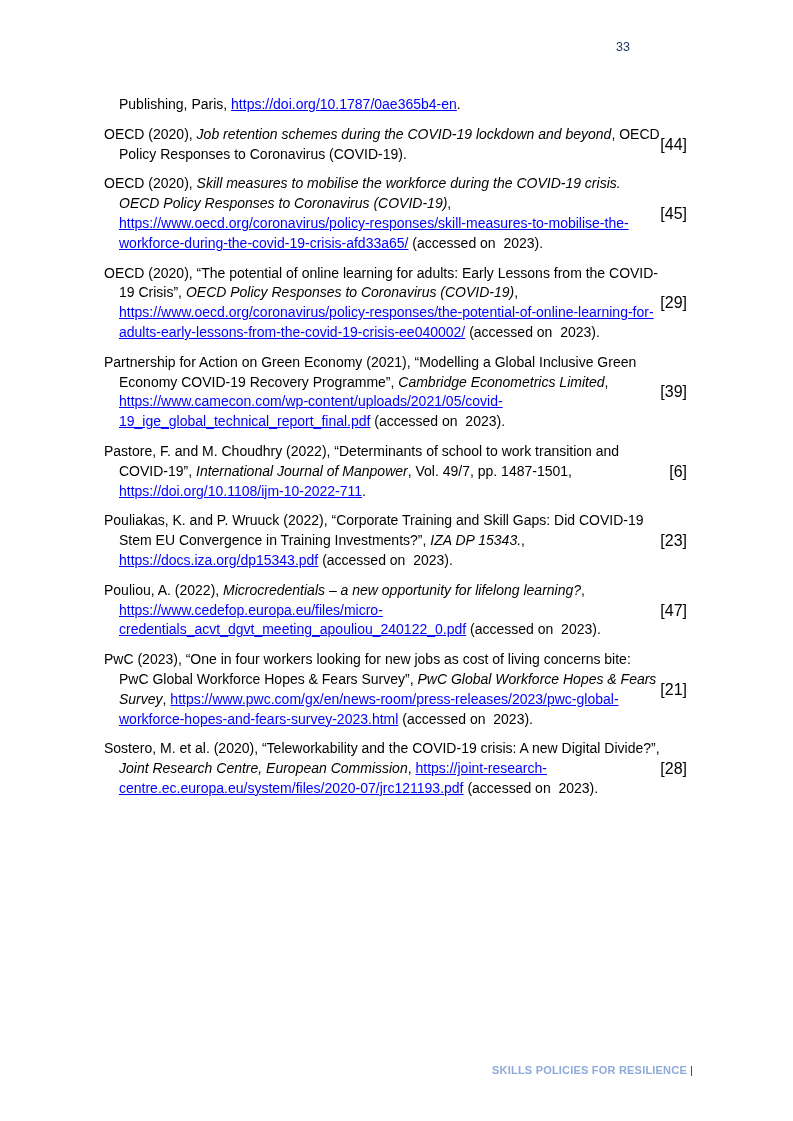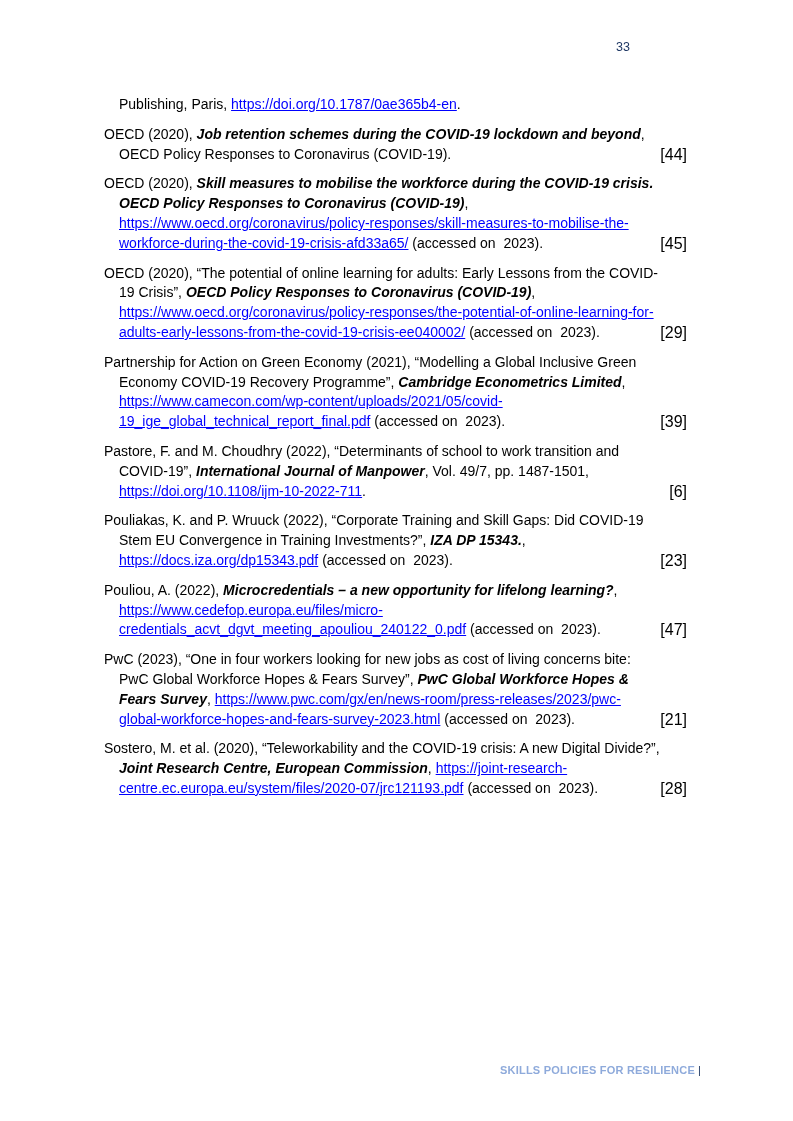--- a/index.html
+++ b/index.html
@@ -23,21 +23,21 @@
     font-size:12.5px;
     color:var(--navy);
   }
   .refs{
     position:absolute;
     top:95px;left:104px;
     width:583px;
   }
   .ref-row{
     display:flex;
-    align-items:flex-end;
+    align-items:center;
     margin-bottom:10px;
   }
   .ref-text{
     margin:0;
     width:547px;
     font-size:14px;
     line-height:19.8px;
     padding-left:15px;
     text-indent:-15px;
     overflow-wrap:break-word;
@@ -46,29 +46,29 @@
   .ref-text.continuation{
     text-indent:0;
   }
   .ref-num{
     flex:1;
     text-align:right;
     font-size:16px;
     line-height:19.8px;
     white-space:nowrap;
   }
-  .it{font-style:italic;font-weight:bold;}
+  .it{font-style:italic;}
   .link{
     color:var(--link);
     text-decoration:underline;
     cursor:pointer;
   }
   .footer{
     position:absolute;
-    top:1064px;right:30px;
+    top:1064px;right:38px;
     font-size:11px;
     font-weight:bold;
     letter-spacing:0.2px;
     color:var(--footer-blue);
   }
   .footer-sep{
     color:var(--navy);
     margin-left:3px;
     font-weight:normal;
   }

